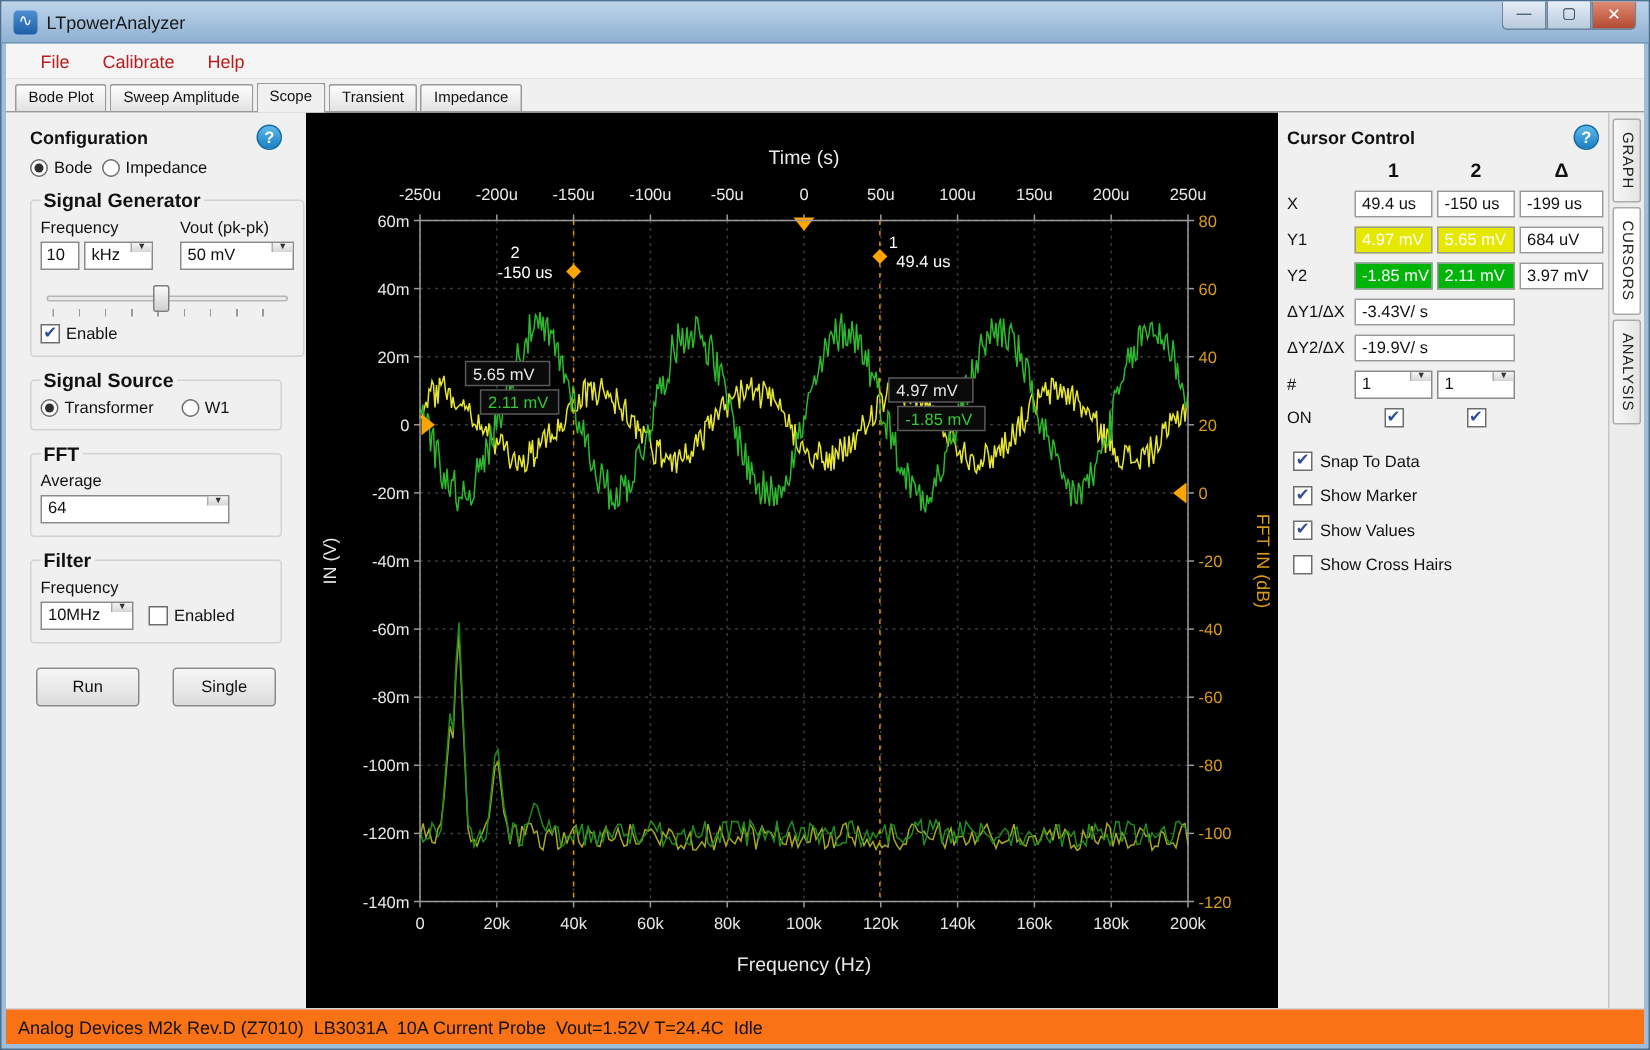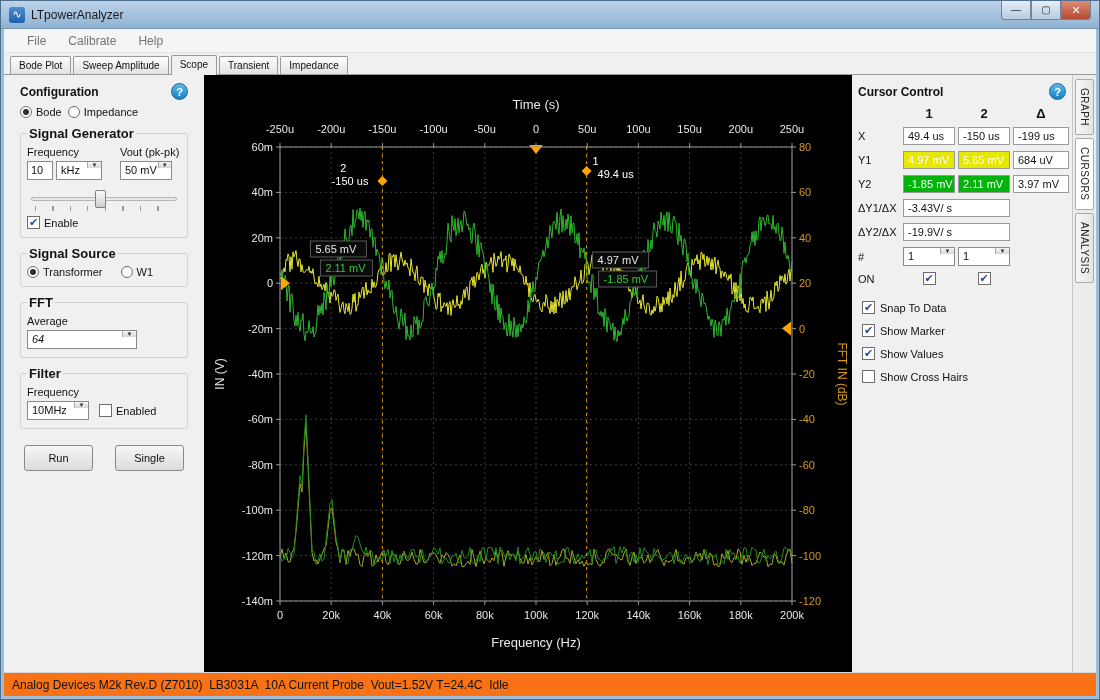--- a/index.html
+++ b/index.html
@@ -16,21 +16,21 @@
   .winbtns { position: absolute; right: 8px; top: 0; display: flex; }
   .winbtn { width: 30px; height: 19px; font-size: 10px; line-height: 18px; text-align: center;
             color: #17324d; background: linear-gradient(#e7eef7,#b9cade); border: 1px solid #6d86 9c;
             border: 1px solid #6d869c; border-top: none; cursor: default; }
   .winbtn.first { border-radius: 0 0 0 4px; }
   .winbtn.close { background: linear-gradient(#e08a74,#b44a31); color: #fff; border-radius: 0 0 4px 0; font-size: 11px; }
   
   .inner { flex: 1; margin: 0 3px 3px; background: #f0f0f0; display: flex; flex-direction: column; overflow: hidden; }
   .menubar { height: 24px; background: #f5f5f5; display: flex; align-items: center; padding-left: 12px;
              border-bottom: 1px solid #e3e3e3; }
-  .menu-item { font-size: 12px; padding: 3px 11px; color: #737373; }
+  .menu-item { font-size: 12px; padding: 3px 11px; color: #b91c1c; }
   .tabstrip { height: 22px; background: #f0f0f0; display: flex; align-items: flex-end; padding-left: 6px;
               border-bottom: 1px solid #9a9a9a; }
   .tab { font-size: 10px; padding: 3px 8px 3px; margin-right: 2px; border: 1px solid #9a9a9a; border-bottom: none;
          background: linear-gradient(#fdfdfd,#e2e2e2); border-radius: 2px 2px 0 0; color: #111; }
   .tab.active { background: #f0f0f0; position: relative; top: 1px; padding-bottom: 5px; font-weight: normal; }
   
   .content { flex: 1; display: flex; overflow: hidden; }
   .left-panel { width: 200px; background: #f0f0f0; padding: 6px 16px; font-size: 11px; color: #111; }
   .section-head { display: flex; justify-content: space-between; align-items: center; font-weight: bold;
                   font-size: 12px; margin: 2px 0 6px; }
@@ -150,21 +150,21 @@
               <div class="row" style="gap:3px;">
                 <span class="tinput">10</span>
                 <span class="combo" style="width:46px;">
                   <span class="val">kHz</span>
                   <span class="arrow">▼</span>
                 </span>
               </div>
             </div>
             <div style="flex:1;">
               <div class="fld-label">Vout (pk-pk)</div>
-              <span class="combo" style="width:52px;">
+              <span class="combo" style="width:76px;">
                 <span class="val">50 mV</span>
                 <span class="arrow">▼</span>
               </span>
             </div>
           </div>
           <div class="slider">
             <div class="track"></div>
             <div class="ticks"></div>
             <div class="thumb"></div>
           </div>
@@ -186,21 +186,21 @@
             <span class="rb" style="margin-left:14px;">
                 <span class="dot"></span>
               </span>
             <span>W1</span>
           </div>
         </fieldset>
 
         <fieldset>
           <legend>FFT</legend>
           <div class="fld-label">Average</div>
-          <span class="combo" style="width:110px;font-style:italic;">
+          <span class="combo" style="width:126px;">
             <span class="val">64</span>
             <span class="arrow">▼</span>
           </span>
         </fieldset>
 
         <fieldset>
           <legend>Filter</legend>
           <div class="fld-label">Frequency</div>
           <div class="row" style="gap:10px;">
             <span class="combo" style="width:62px;">

